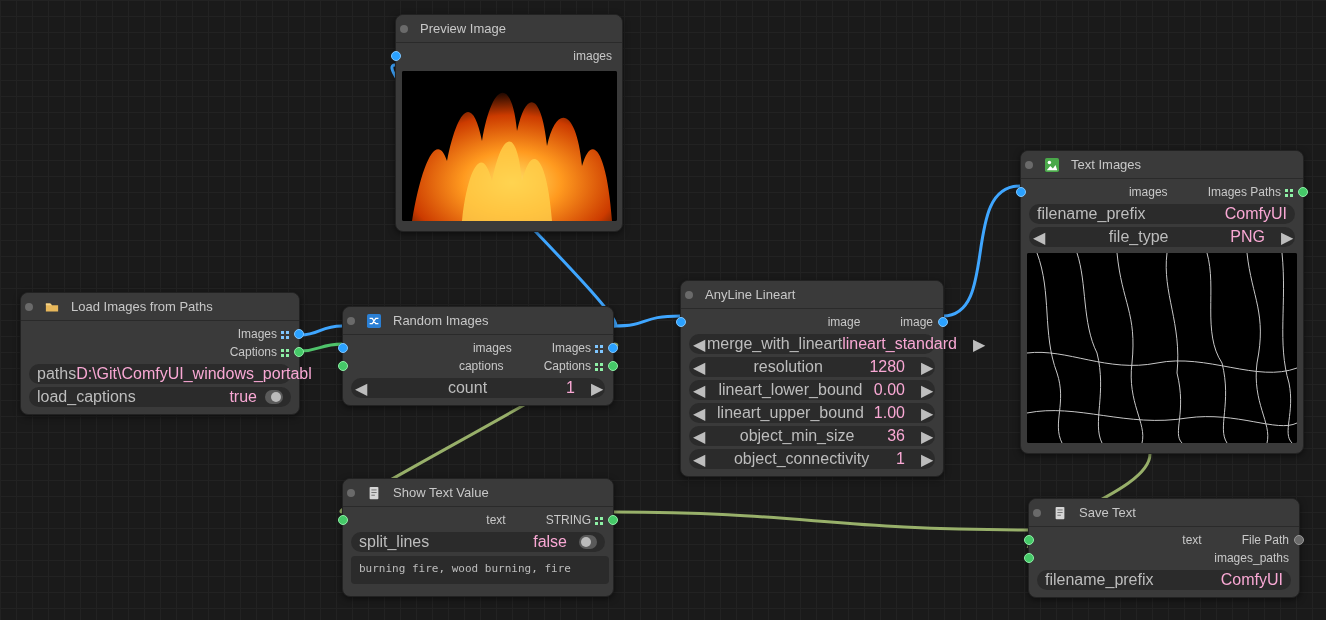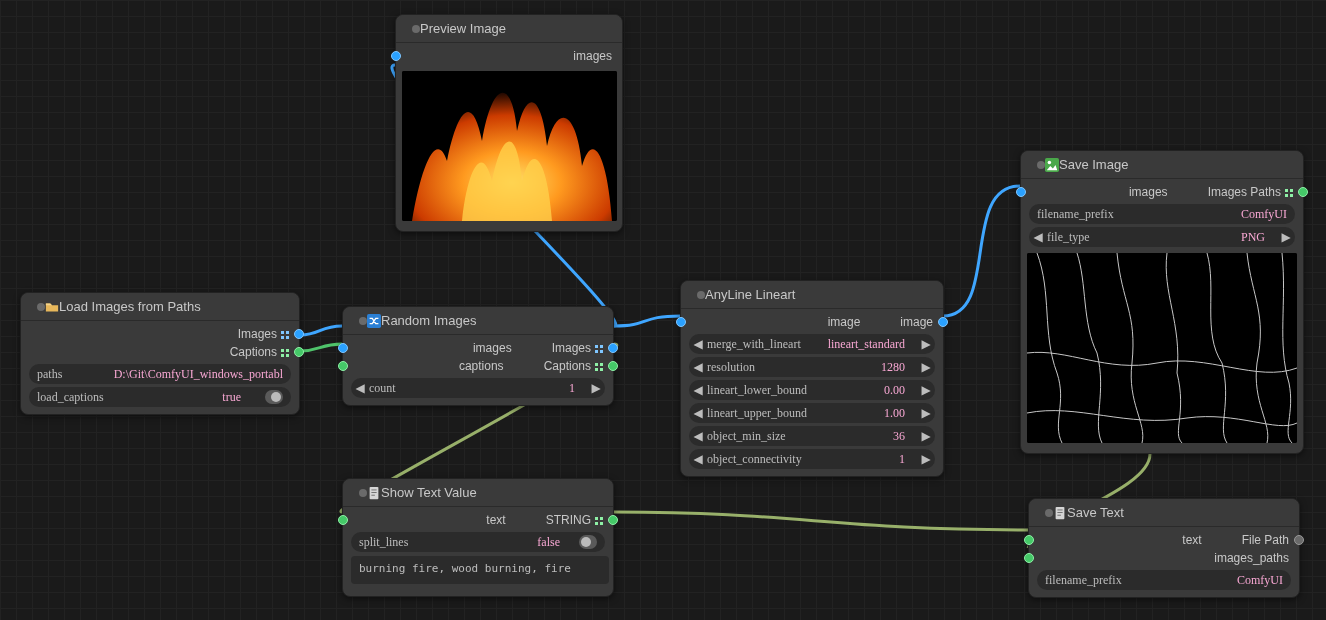--- a/index.html
+++ b/index.html
@@ -19,22 +19,22 @@
   }
   svg.wires { position: absolute; top:0; left:0; width:1326px; height:620px; pointer-events:none; }
   .node {
     position: absolute;
     background: #3a3a3a;
     border: 1px solid #222;
     border-radius: 8px;
     box-shadow: 0 2px 6px rgba(0,0,0,.5);
   }
   .node-header {
-    display:flex; align-items:center; gap:0;
-    padding: 6px 16px;
+    display:flex; align-items:center; gap:12px;
+    padding: 6px 4px;
     border-bottom: 1px solid #2a2a2a;
     border-radius: 8px 8px 0 0;
     background: #3a3a3a;
     font-size: 13px;
   }
   .node-header .collapse-dot { width:8px; height:8px; border-radius:50%; background:#6a6a6a; }
   .node-header .hicon { width:14px; height:14px; display:inline-flex; align-items:center; justify-content:center; }
   .node-body { padding: 4px 0; }
   .row { display:flex; align-items:center; justify-content:flex-end; padding:2px 10px; height:18px; font-size:12px; position:relative;}
   .row .port { width:10px; height:10px; border-radius:50%; position:absolute; top:4px; }
@@ -56,29 +56,28 @@
      linear-gradient(#8ef0a6,#8ef0a6) 5px 0/3px 3px no-repeat,
      linear-gradient(#8ef0a6,#8ef0a6) 0 5px/3px 3px no-repeat,
      linear-gradient(#8ef0a6,#8ef0a6) 5px 5px/3px 3px no-repeat;}
   .widget {
     margin: 3px 8px;
     background:#2b2b2b;
     border-radius: 12px;
     height: 20px;
     display:flex; align-items:center; justify-content:space-between;
     padding: 0 8px;
-    font-size: 12px;
+    font-size: 16px;
     color:#bdbdbd;
-    font-family:Liberation Serif, serif;
   }
   .widget .wl { flex:0 0 auto; }
   .widget .wv { flex:0 0 auto; font-weight:500; color:#f9a8d4;}
   .widget .arrow { width:10px; text-align:center; color:#bdbdbd; cursor:pointer;}
   .widget.numeric { padding:0 4px; }
-  .widget.numeric .wl { flex:1; padding-left:4px;}
+  .widget.numeric .wl { flex:1; padding-left:4px;text-align:center;}
   .widget.numeric .wv { padding-right:16px;}
   .widget.toggle .toggle-pill { width:18px; height:14px; border-radius:9px; background:#5a5a5a; position:relative;}
   .widget.toggle .toggle-pill::after{content:"";position:absolute;width:10px;height:10px;border-radius:50%;background:#bbb;top:2px;right:2px;}
   .widget.toggle.off .toggle-pill::after{right:auto;left:2px;}
   .textarea {
     margin: 4px 4px 8px 8px;
     background:#2b2b2b;
     border-radius:4px;
     padding:6px 8px;
     font-family: monospace;
@@ -168,21 +167,21 @@
         <span></span>
         <span class="r"><span>Captions</span><span class="grid-icon green"></span></span>
         <span class="port out str"></span>
       </div>
     <div class="widget">
       <span class="wl">paths</span>
       <span class="wv">D:\Git\ComfyUI_windows_portabl</span>
     </div>
     <div class="widget toggle">
       <span class="wl">load_captions</span>
-      <span style="display:flex;align-items:center;gap:24px;">
+      <span style="display:flex;align-items:center;gap:8px;">
           <span class="wv">true</span>
           <span class="toggle-pill"></span>
         </span>
     </div>
   </div>
 </div>
 
 <div class="node" style="left:342px; top:306px; width:272px;">
   <div class="node-header">
     <span class="collapse-dot"></span>
@@ -282,40 +281,40 @@
   </div>
   <div class="node-body">
     <div class="row">
         <span class="port in str"></span>
       <span class="l">text</span>
       <span class="r"><span>STRING</span><span class="grid-icon green"></span></span>
       <span class="port out str"></span>
       </div>
     <div class="widget toggle off">
       <span class="wl">split_lines</span>
-      <span style="display:flex;align-items:center;gap:19px;">
+      <span style="display:flex;align-items:center;gap:12px;">
           <span class="wv">false</span>
           <span class="toggle-pill"></span>
         </span>
     </div>
     <div class="textarea">burning fire, wood burning, fire</div>
   </div>
 </div>
 
 <div class="node" style="left:1020px; top:150px; width:284px;">
   <div class="node-header">
     <span class="collapse-dot"></span>
     <span class="hicon image-icon">
       <svg viewBox="0 0 16 16">
           <rect width="16" height="16" rx="2" fill="#4aa84a"></rect>
           <circle cx="5" cy="5" r="2" fill="#fff"></circle>
           <path d="M2 14l4-5 3 3 3-4 2 6z" fill="#fff"></path>
         </svg>
     </span>
-    <span>Save Image</span>
+    <span>Text Images</span>
   </div>
   <div class="node-body">
     <div class="row">
         <span class="port in image"></span>
       <span class="l">images</span>
       <span class="r"><span>Images Paths</span><span class="grid-icon green"></span></span>
       <span class="port out str"></span>
       </div>
     <div class="widget">
       <span class="wl">filename_prefix</span>

